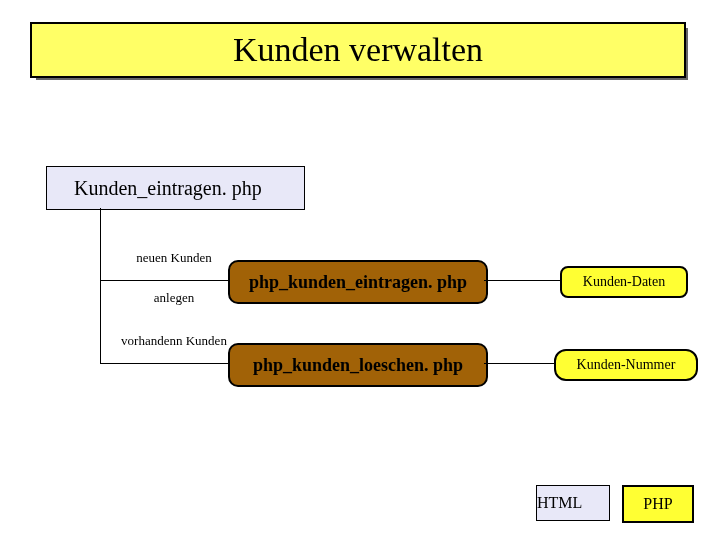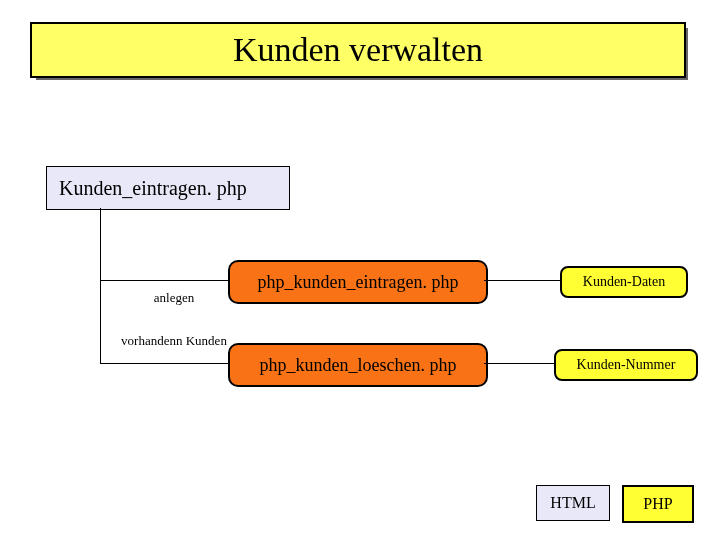--- a/index.html
+++ b/index.html
@@ -44,21 +44,21 @@
   .entry-box {
     position: absolute;
     left: 46px;
     top: 166px;
     width: 230px;
     height: 42px;
     background: #e8e8f8;
     border: 1px solid #000;
     display: flex;
     align-items: center;
-    padding-left: 12px;
+    padding-left: 27px;
     font-size: 20px;
   }
 
   
   .tree-vline {
     position: absolute;
     left: 100px;
     width: 0;
     border-left: 1px solid #000;
   }
@@ -75,27 +75,28 @@
     position: absolute;
     font-size: 13px;
     text-align: center;
     width: 140px;
   }
 
   
   .yellow-box {
     position: absolute;
     height: 40px;
-    background: #f97316;
+    background: #a16207;
     border: 2px solid #000;
     border-radius: 10px;
     display: flex;
     align-items: center;
     justify-content: center;
     font-size: 18px;
+    font-weight: bold;
   }
 
   
   .tag-box {
     position: absolute;
     height: 28px;
     background: #ffff33;
     border: 2px solid #000;
     border-radius: 8px;
     display: flex;
@@ -107,21 +108,21 @@
 
   
   .legend-lavender {
     position: absolute;
     width: 72px;
     height: 34px;
     background: #e8e8f8;
     border: 1px solid #000;
     display: flex;
     align-items: center;
-    justify-content: center;
+    justify-content: flex-start;
     font-size: 16px;
   }
   .legend-yellow {
     position: absolute;
     width: 68px;
     height: 34px;
     background: #ffff33;
     border: 2px solid #000;
     border-radius: 0;
     display: flex;
@@ -140,20 +141,21 @@
     <span>Kunden verwalten</span>
   </div>
 
   <div class="entry-box">
     <span>Kunden_eintragen. php</span>
   </div>
 
   <div class="tree-vline" style="top:208px; height:155px;"></div>
 
   <div class="hline" style="left:100px; top:280px; width:128px;"></div>
+  <div class="edge-label" style="left:104px; top:250px;">neuen Kunden</div>
   <div class="edge-label" style="left:104px; top:290px;">anlegen</div>
 
   <div class="yellow-box" style="left:228px; top:260px; width:256px;">
     <span>php_kunden_eintragen. php</span>
   </div>
 
   <div class="hline" style="left:484px; top:280px; width:90px;"></div>
 
   <div class="tag-box" style="left:560px; top:266px; width:100px;">
     <span>Kunden-Daten</span>
@@ -161,21 +163,21 @@
 
   <div class="hline" style="left:100px; top:363px; width:128px;"></div>
   <div class="edge-label" style="left:104px; top:333px;">vorhandenn Kunden</div>
 
   <div class="yellow-box" style="left:228px; top:343px; width:256px;">
     <span>php_kunden_loeschen. php</span>
   </div>
 
   <div class="hline" style="left:484px; top:363px; width:84px;"></div>
 
-  <div class="tag-box" style="left:554px; top:349px; width:116px;">
+  <div class="tag-box" style="left:554px; top:349px; width:116px;border-radius:12px;">
     <span>Kunden-Nummer</span>
   </div>
 
   <div class="legend-lavender" style="left:536px; top:485px;">
     <span>HTML</span>
   </div>
   <div class="legend-yellow" style="left:622px; top:485px;">
     <span>PHP</span>
   </div>
 

